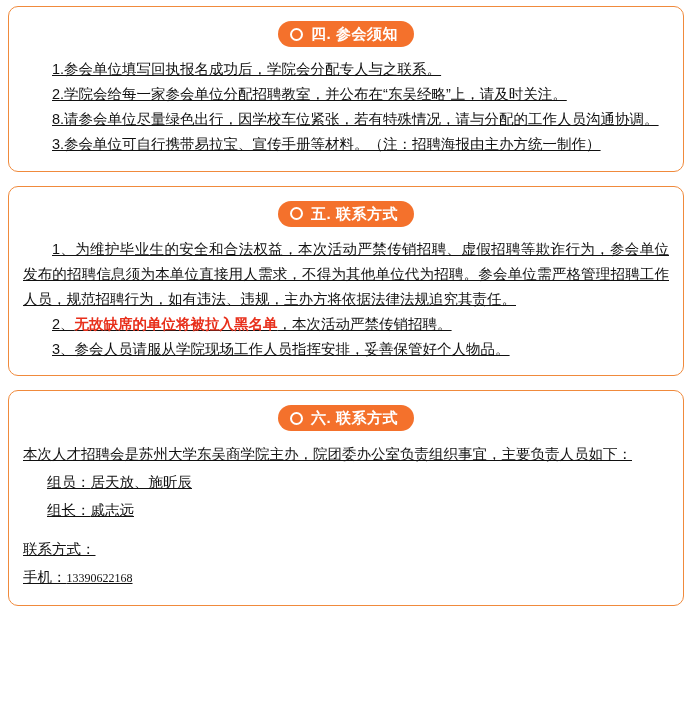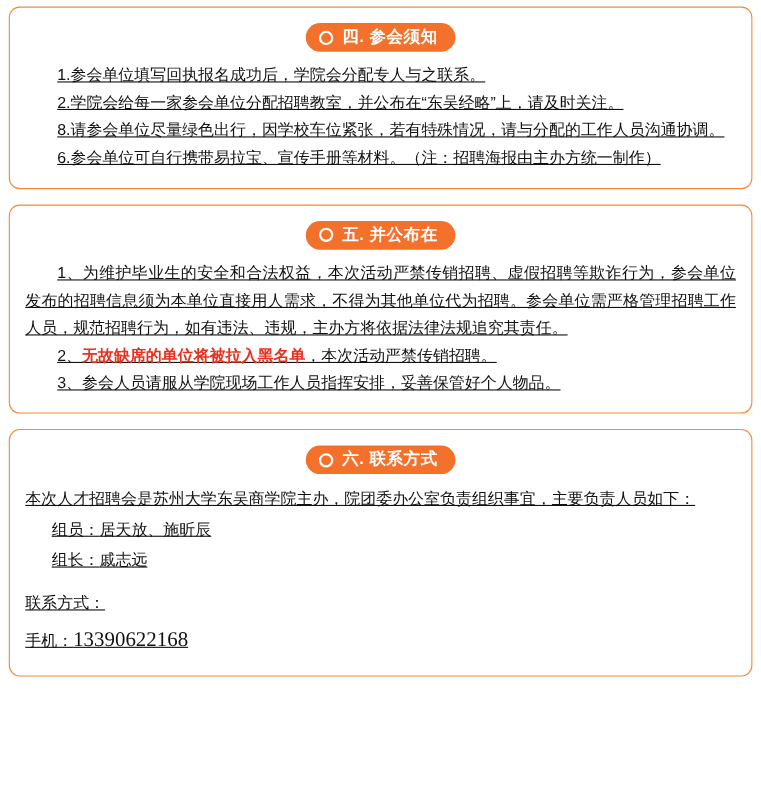--- a/index.html
+++ b/index.html
@@ -81,48 +81,48 @@
     line-height: 1.9;
   }
   .contact-indent {
     padding-left: 24px;
   }
   .spacer {
     height: 12px;
   }
   .mail {
     font-family: "Liberation Serif", "DejaVu Serif", serif;
-    font-size: 19px;
+    font-size: 12px;
   }
 </style>
 </head>
 <body>
 
 <div class="page">
 
   <div class="card">
     <div class="card-header">
       <span class="badge">
         <span class="ring"></span>
         <span>四. 参会须知</span>
       </span>
     </div>
     <div class="body-text">
       <p class="para indent">1.参会单位填写回执报名成功后，学院会分配专人与之联系。</p>
       <p class="para indent">2.学院会给每一家参会单位分配招聘教室，并公布在“东吴经略”上，请及时关注。</p>
       <p class="para indent">8.请参会单位尽量绿色出行，因学校车位紧张，若有特殊情况，请与分配的工作人员沟通协调。</p>
-      <p class="para indent">6.参会单位可自行携带易拉宝、宣传手册等材料。（注：招聘海报由主办方统一制作）</p>
+      <p class="para indent">3.参会单位可自行携带易拉宝、宣传手册等材料。（注：招聘海报由主办方统一制作）</p>
     </div>
   </div>
 
   <div class="card">
     <div class="card-header">
       <span class="badge">
         <span class="ring"></span>
-        <span>五. 并公布在</span>
+        <span>五. 联系方式</span>
       </span>
     </div>
     <div class="body-text">
       <p class="para indent">1、为维护毕业生的安全和合法权益，本次活动严禁传销招聘、虚假招聘等欺诈行为，参会单位发布的招聘信息须为本单位直接用人需求，不得为其他单位代为招聘。参会单位需严格管理招聘工作人员，规范招聘行为，如有违法、违规，主办方将依据法律法规追究其责任。</p>
       <p class="para indent"><span>2、</span><span class="hl">无故缺席的单位将被拉入黑名单</span><span>，本次活动严禁传销招聘。</span></p>
       <p class="para indent">3、参会人员请服从学院现场工作人员指挥安排，妥善保管好个人物品。</p>
     </div>
   </div>
 
   <div class="card">

